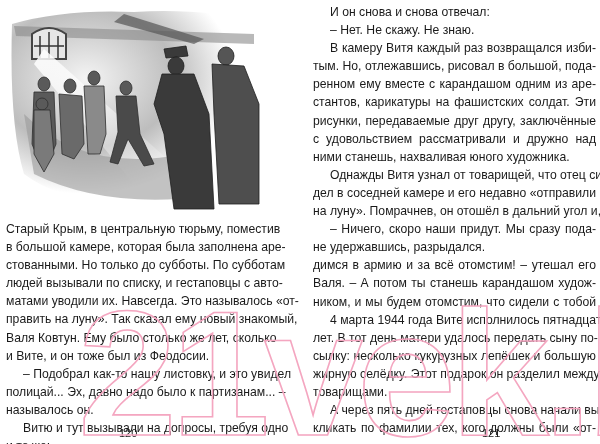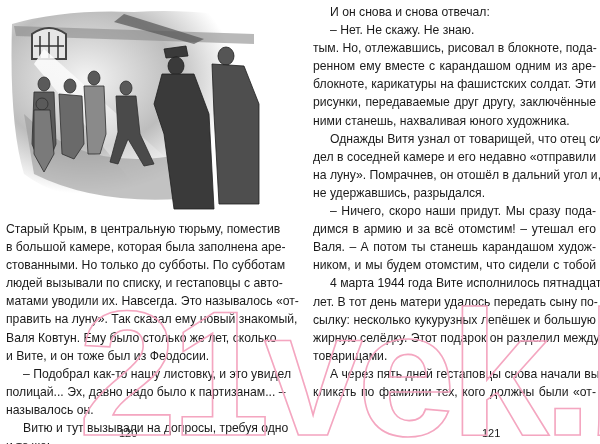--- a/index.html
+++ b/index.html
@@ -79,30 +79,32 @@
       <span class="line indent">Витю и тут вызывали на допросы, требуя одно</span>
       <span class="line last">и то же:</span>
     </div>
   <div class="pagenum">120</div>
 </div>
 
 <div class="page right">
   <div class="col" id="right-col">
       <span class="line indent last">И он снова и снова отвечал:</span>
       <span class="line indent last">– Нет. Не скажу. Не знаю.</span>
-      <span class="line">тым. Но, отлежавшись, рисовал в блокноте, пода-</span>
+      <span class="line indent">В камеру Витя каждый раз возвращался изби-</span>
+      <span class="line">тым. Но, отлежавшись, рисовал в большой, пода-</span>
       <span class="line">ренном ему вместе с карандашом одним из аре-</span>
-      <span class="line">блокноте, карикатуры на фашистских солдат. Эти</span>
+      <span class="line">стантов, карикатуры на фашистских солдат. Эти</span>
       <span class="line">рисунки, передаваемые друг другу, заключённые</span>
+      <span class="line">с удовольствием рассматривали и дружно над</span>
       <span class="line last">ними станешь, нахваливая юного художника.</span>
       <span class="line indent">Однажды Витя узнал от товарищей, что отец си-</span>
       <span class="line">дел в соседней камере и его недавно «отправили</span>
       <span class="line">на луну». Помрачнев, он отошёл в дальний угол и,</span>
+      <span class="line indent">– Ничего, скоро наши придут. Мы сразу пода-</span>
       <span class="line last">не удержавшись, разрыдался.</span>
-      <span class="line indent">– Ничего, скоро наши придут. Мы сразу пода-</span>
       <span class="line">димся в армию и за всё отомстим! – утешал его</span>
       <span class="line">Валя. – А потом ты станешь карандашом худож-</span>
       <span class="line">ником, и мы будем отомстим, что сидели с тобой</span>
       <span class="line indent">4 марта 1944 года Вите исполнилось пятнадцать</span>
       <span class="line">лет. В тот день матери удалось передать сыну по-</span>
       <span class="line">сылку: несколько кукурузных лепёшек и большую</span>
       <span class="line">жирную селёдку. Этот подарок он разделил между</span>
       <span class="line last">товарищами.</span>
       <span class="line indent">А через пять дней гестаповцы снова начали вы-</span>
       <span class="line">кликать по фамилии тех, кого должны были «от-</span>

